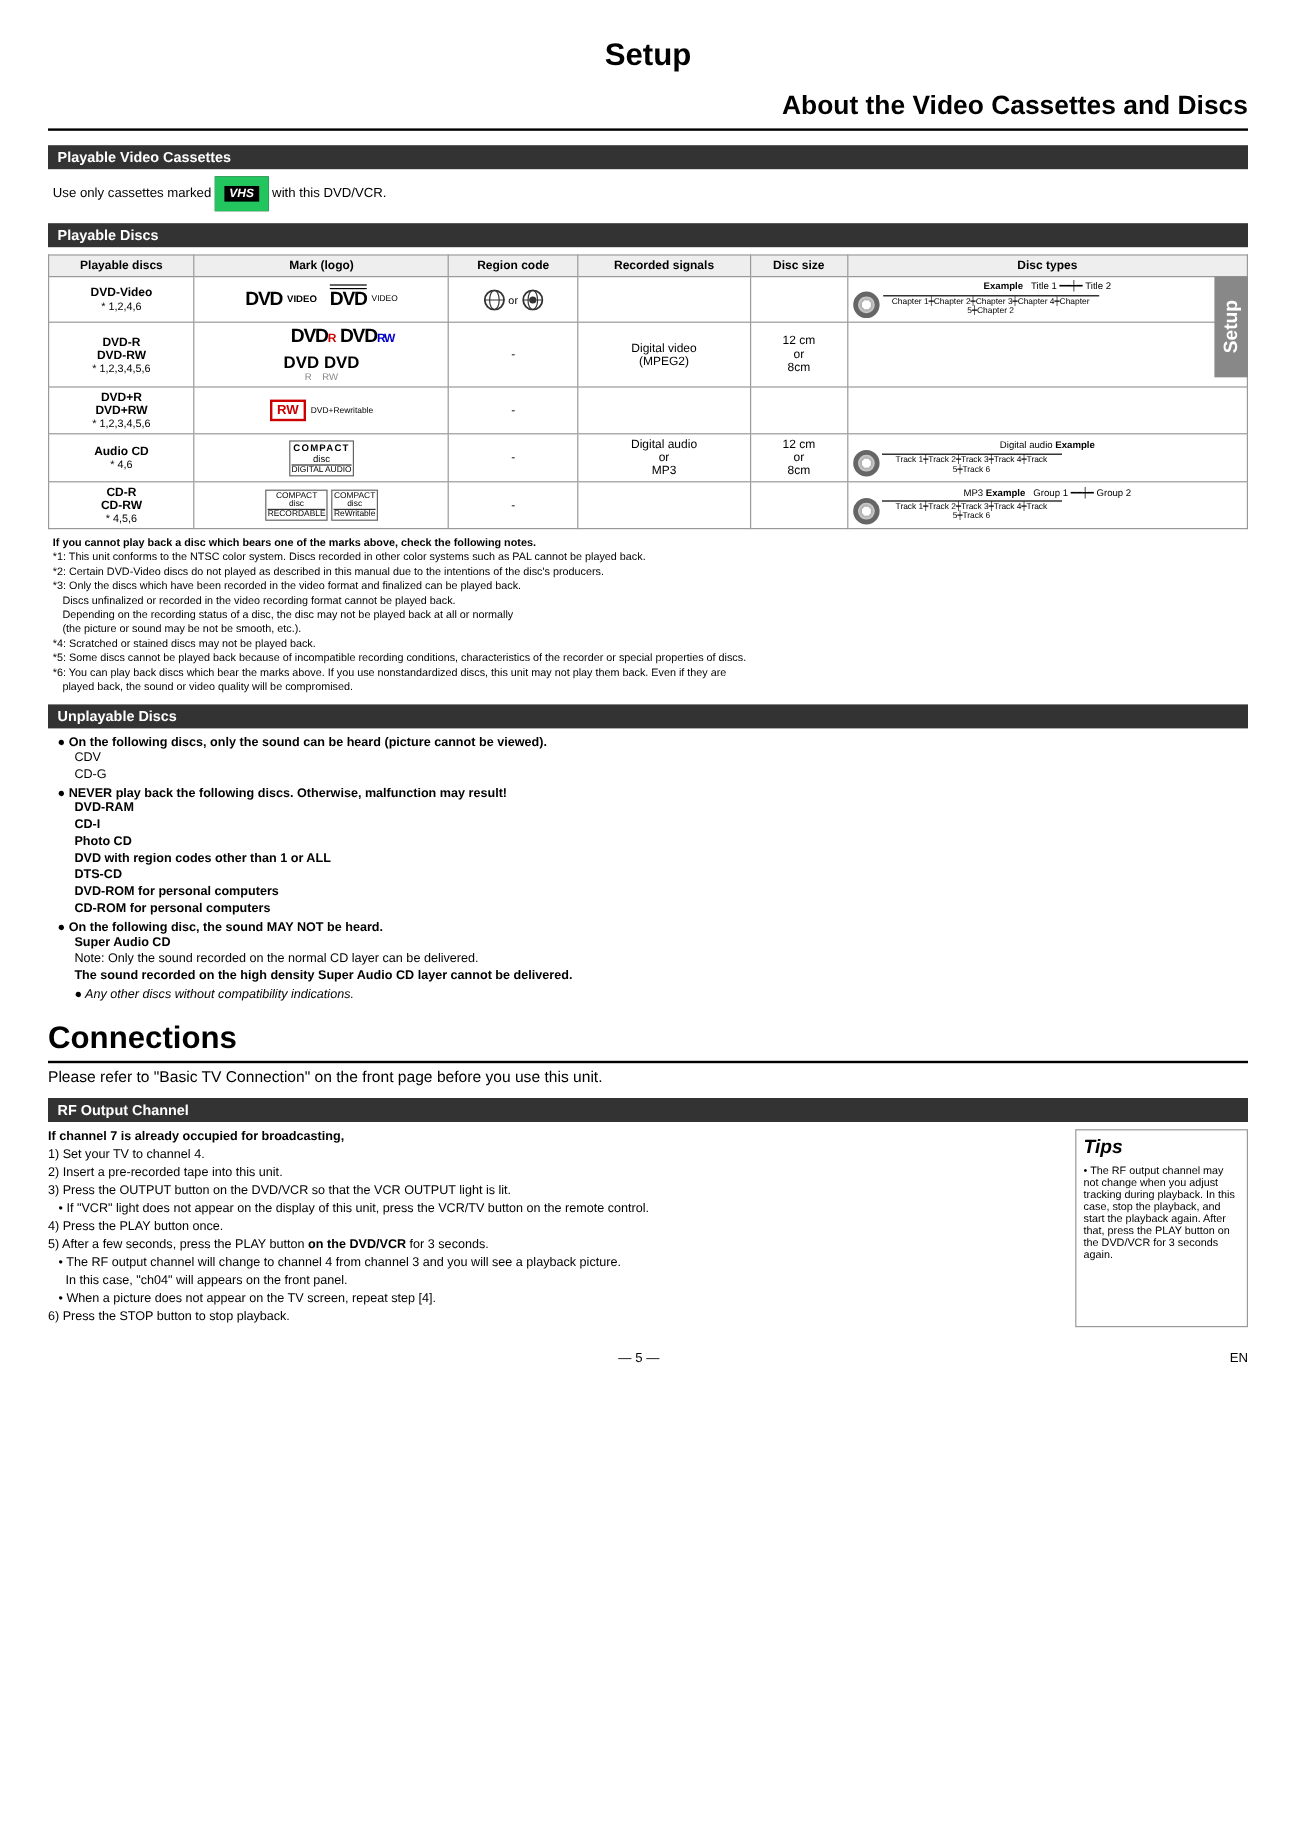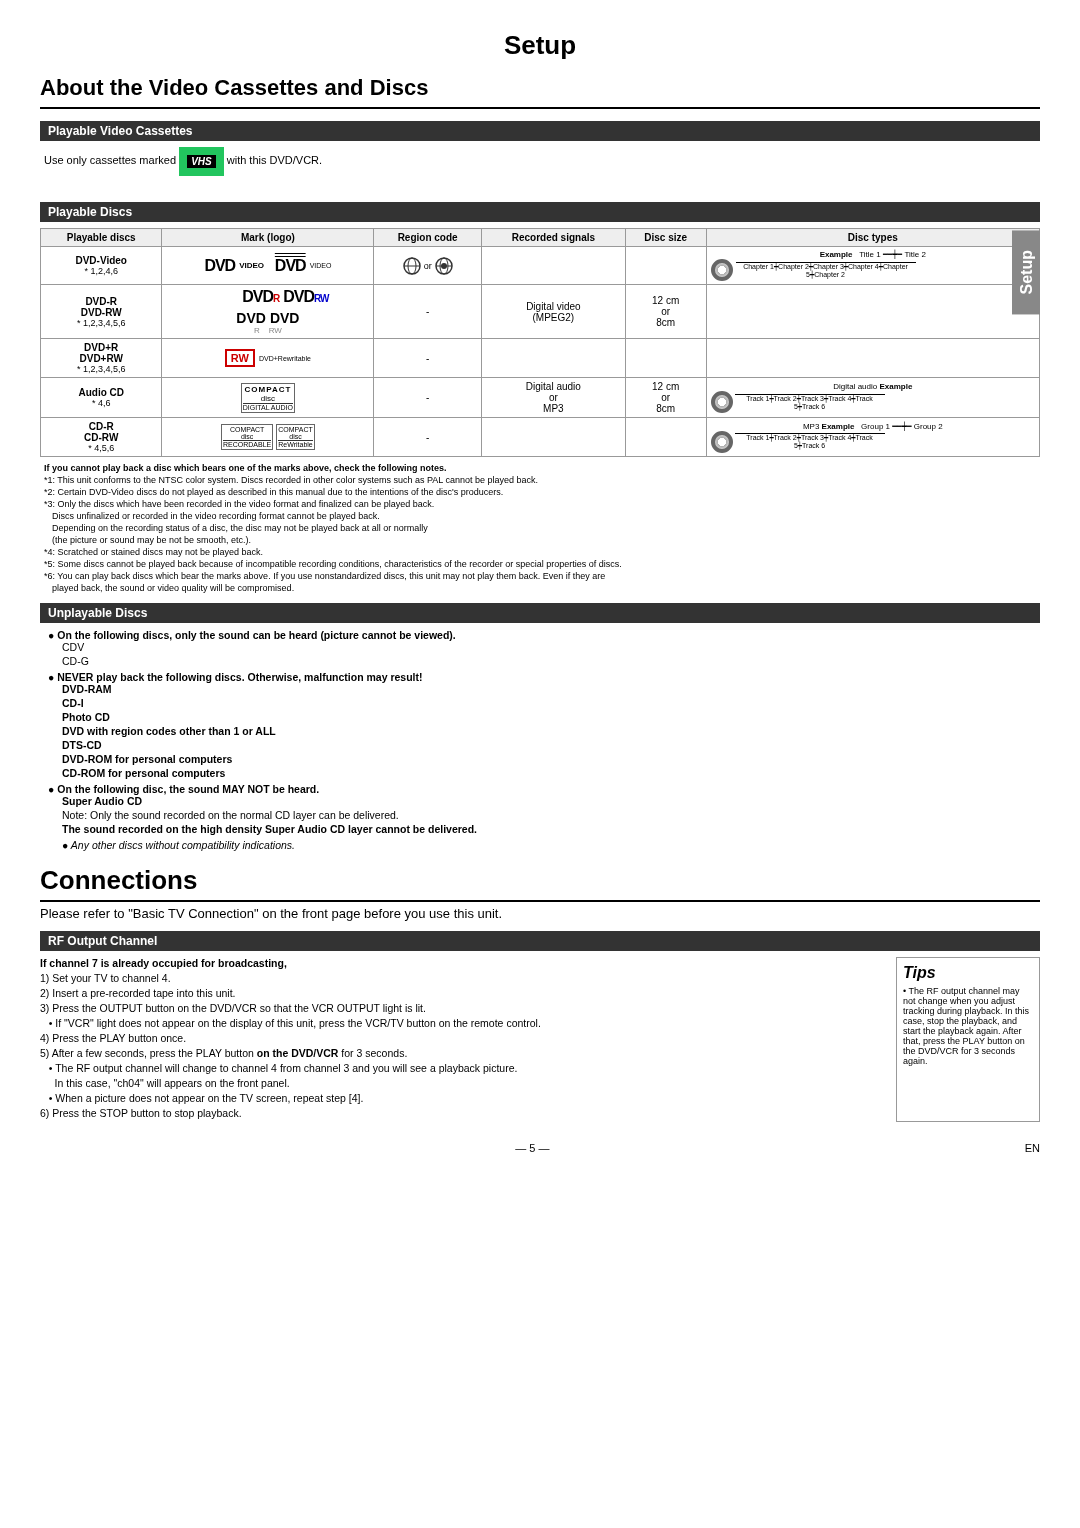--- a/index.html
+++ b/index.html
@@ -12,37 +12,37 @@
       color: #000;
       padding: 30px 40px;
     }
     .page-title {
       text-align: center;
       font-size: 26px;
       font-weight: bold;
       margin-bottom: 2px;
     }
     .page-subtitle {
-      text-align: left;
+      text-align: right;
       font-size: 22px;
       font-weight: bold;
       margin-bottom: 12px;
       border-bottom: 2px solid #000;
       padding-bottom: 6px;
       margin-top: 14px;
     }
     .section-header {
       background: #333;
       color: #fff;
       font-weight: bold;
       font-size: 12px;
       padding: 3px 8px;
       margin-bottom: 6px;
     }
-    .cassettes-section { margin-bottom: 26px; }
+    .cassettes-section { margin-bottom: 10px; }
     .cassettes-text { font-size: 11px; margin-bottom: 8px; padding-left: 4px; }
     .vhs-logo {
       display: inline-block;
       border: 8px solid #22c55e;
       padding: 1px 4px;
       font-weight: bold;
       font-size: 10px;
       vertical-align: middle;
       font-style: italic;
       background: #000;

